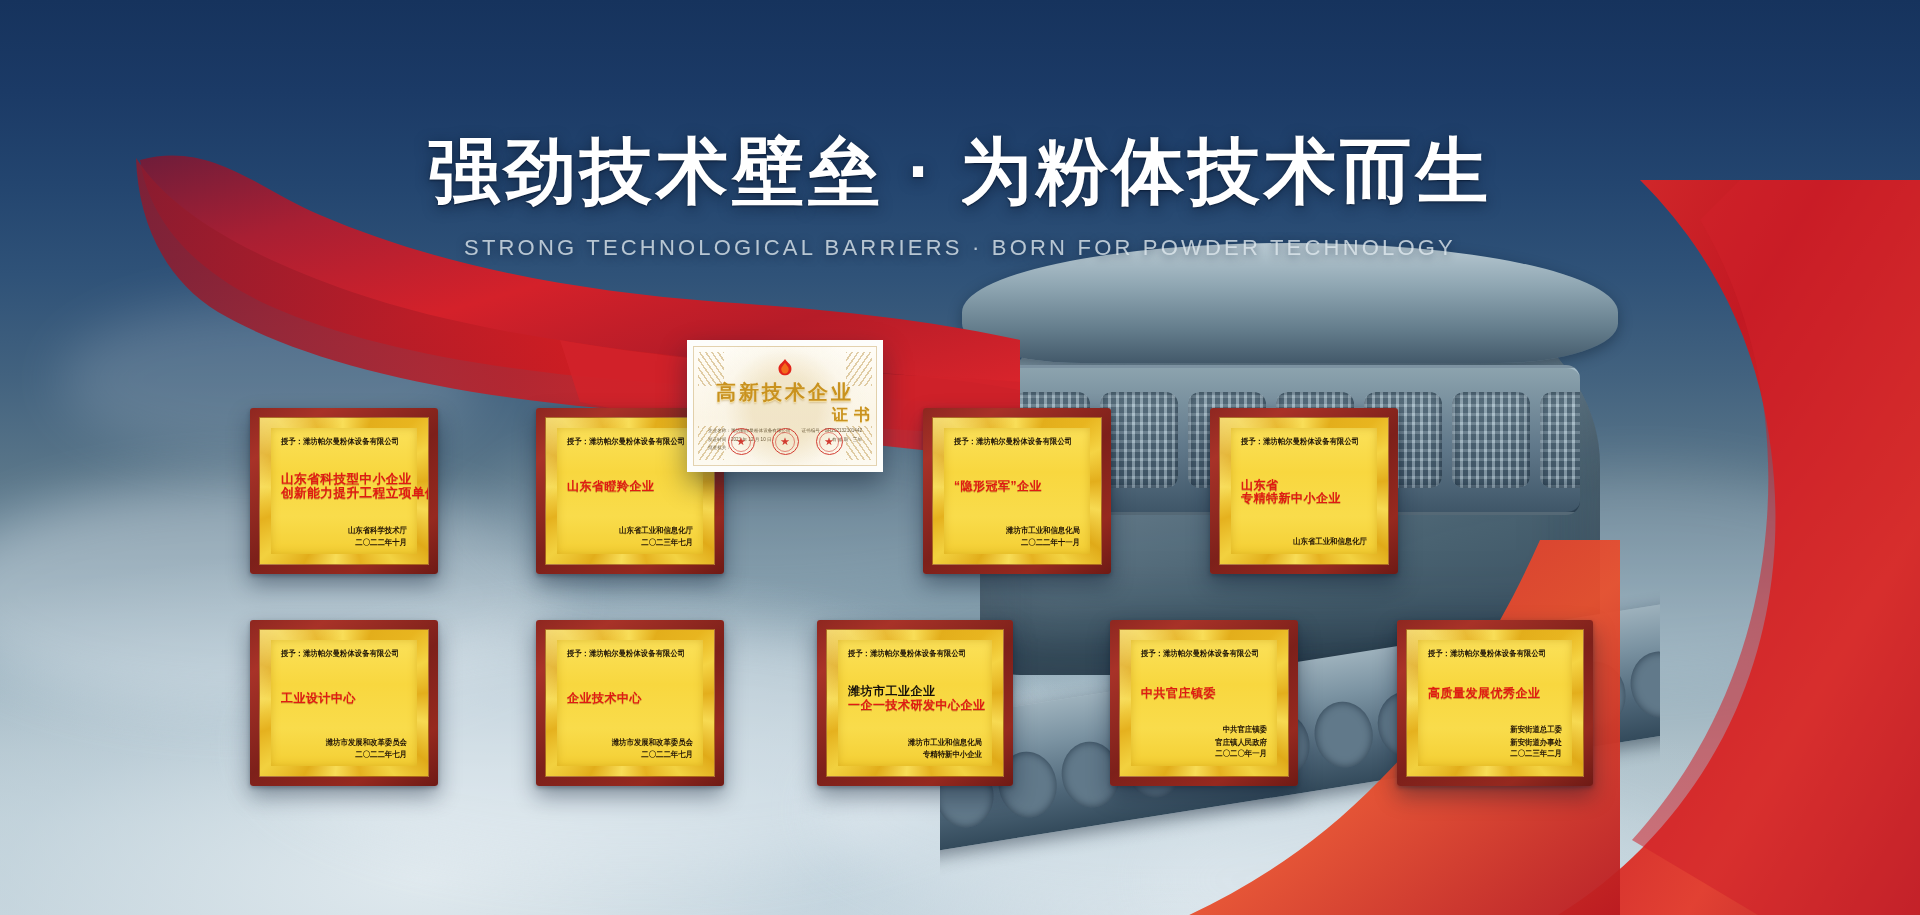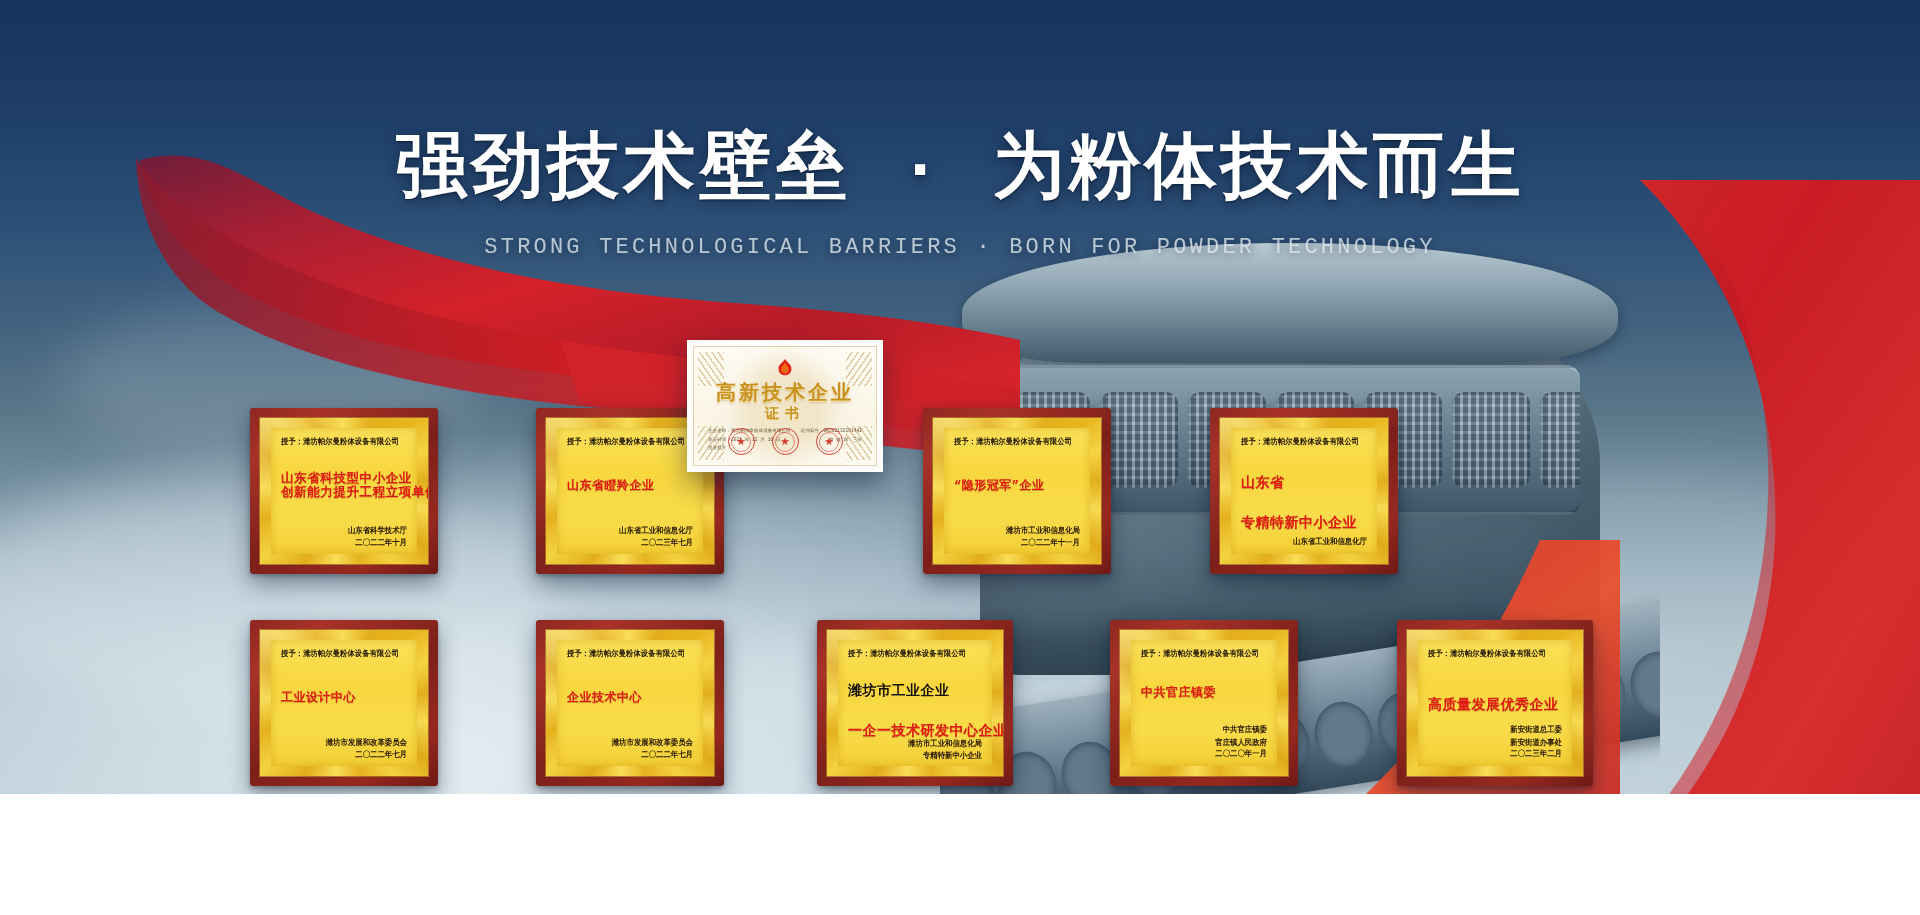--- a/index.html
+++ b/index.html
@@ -5,24 +5,23 @@
   * { box-sizing: border-box; margin: 0; padding: 0; }
   html, body {
     width: 1920px; height: 915px;
     overflow: hidden;
     font-family: "Liberation Sans", "DejaVu Sans", sans-serif;
   }
 
   
   #banner {
     position: relative;
-    width: 1920px; height: 794px;
+    width: 1920px; height: 915px;
     overflow: hidden;
     background: #1d3a63;
-    font-family: Liberation Mono, monospace;
   }
 
   
   .sky {
     position: absolute; inset: 0;
     background:
       radial-gradient(ellipse 1100px 460px at 22% 96%, rgba(226,235,240,.92) 0%, rgba(200,216,226,.55) 38%, rgba(150,178,198,0) 72%),
       radial-gradient(ellipse 900px 380px at 62% 104%, rgba(222,232,238,.85) 0%, rgba(186,206,219,.45) 45%, rgba(150,178,198,0) 78%),
       linear-gradient(180deg,
         #16335d 0%,
@@ -181,21 +180,21 @@
     flex: 1 1 auto;
     display: flex; flex-direction: column; justify-content: center; align-items: flex-start;
     gap: 1px; padding: 2px 0;
   }
   .pl-line {
     color: #e01b12; font-weight: 700;
     font-size: 17px; line-height: 1.05; letter-spacing: .5px;
     white-space: nowrap;
     text-shadow: 0 1px 0 rgba(120,20,10,.3);
   }
-  .pl-line.small  { font-size: 14px; margin-top: 24px; }
+  .pl-line.small  { font-size: 12px; }
   .pl-line.xsmall { font-size: 12.6px; }
   .pl-line.big    { font-size: 12px; }
   .pl-line.dark   { color: #16100a; text-shadow: none; }
   .pl-issuer {
     text-align: right; font-size: 7.4px; color: #231506;
     line-height: 1.45; font-weight: 700;
     transform: scaleY(1.1); transform-origin: right bottom;
   }
 
   
@@ -231,22 +230,22 @@
   }
   .cert-title {
     position: absolute; left: 0; right: 0; top: 32px;
     text-align: center;
     font-size: 20px; font-weight: 700; letter-spacing: 3px;
     color: #c9921f;
     text-shadow: 0 1px 0 #f6e2a6, 0 2px 2px rgba(150,105,20,.35);
   }
   .cert-sub {
     position: absolute; left: 0; right: 0; top: 58px;
-    text-align: center;
-    font-size: 14px; font-weight: 700; letter-spacing: 6px;
+    text-align: right;
+    font-size: 16px; font-weight: 700; letter-spacing: 6px;
     color: #c9921f;
     text-shadow: 0 1px 0 #f6e2a6;
   }
   .cert-fields {
     position: absolute; left: 14px; right: 14px; top: 80px;
     font-size: 4.6px; color: #6b5a3a; line-height: 1.9;
   }
   .cf-row { display: flex; justify-content: space-between; gap: 6px; }
   .cf-cell { white-space: nowrap; }
   .cert-seals {

